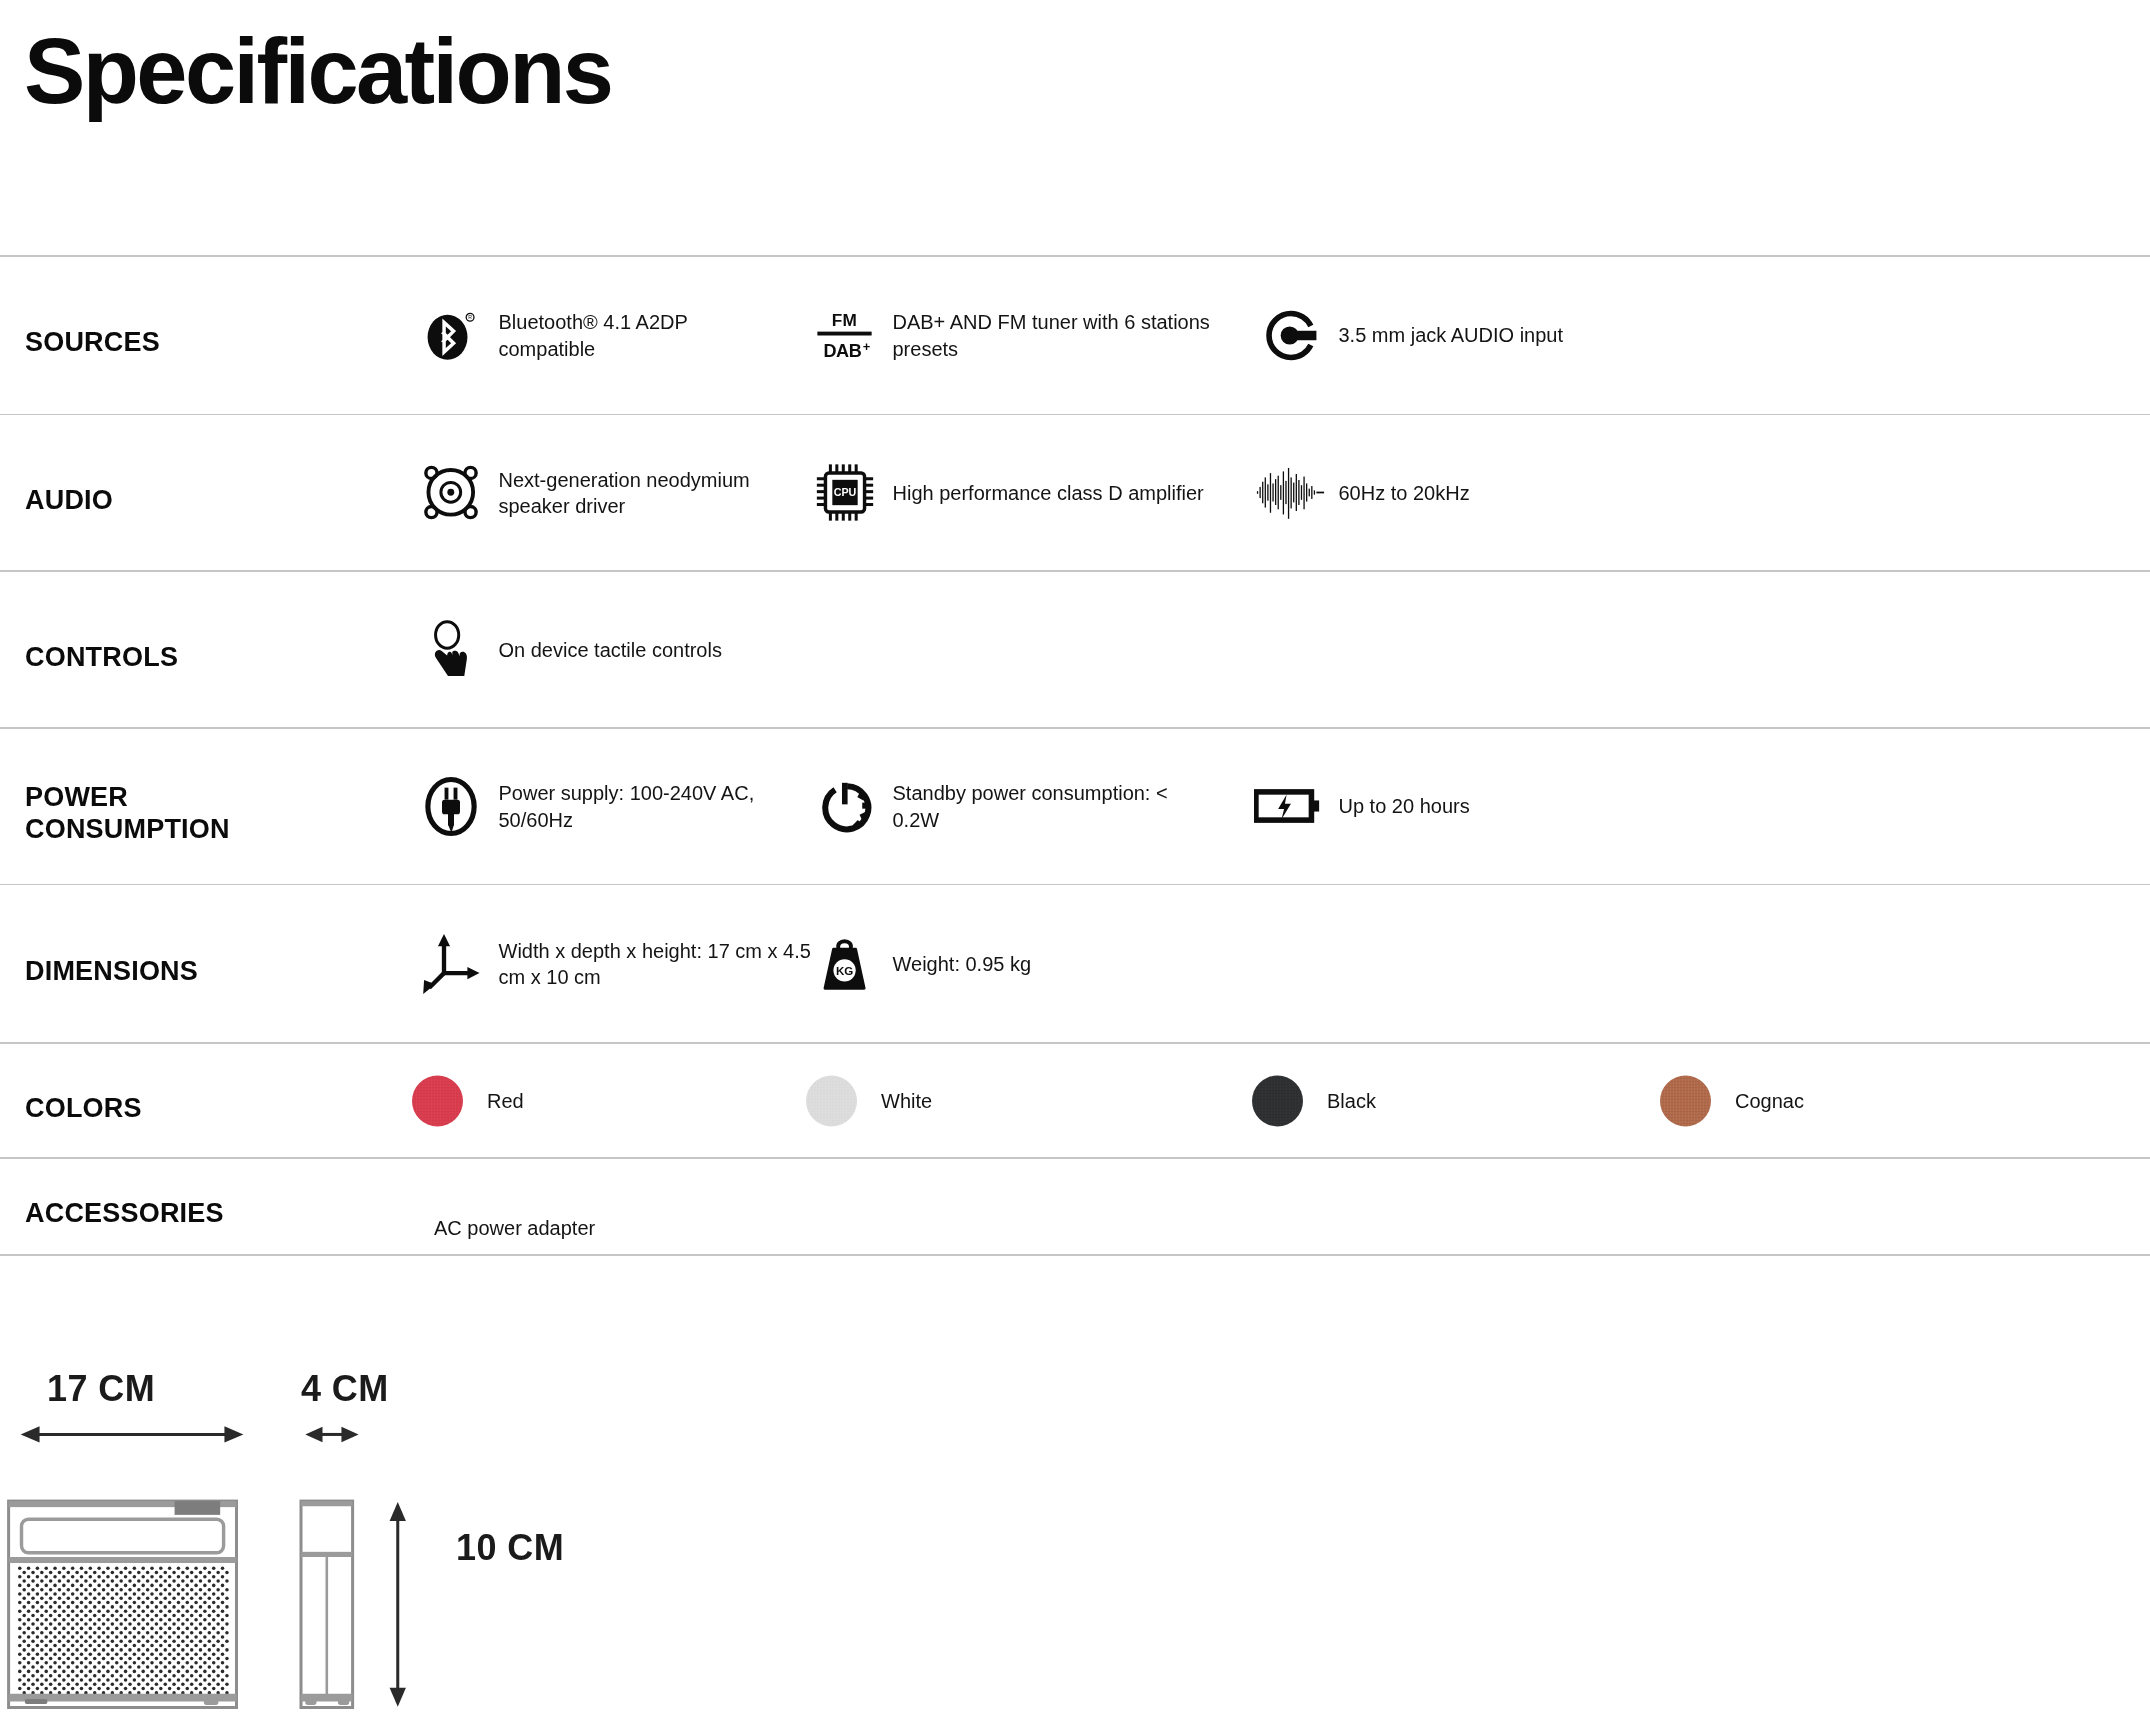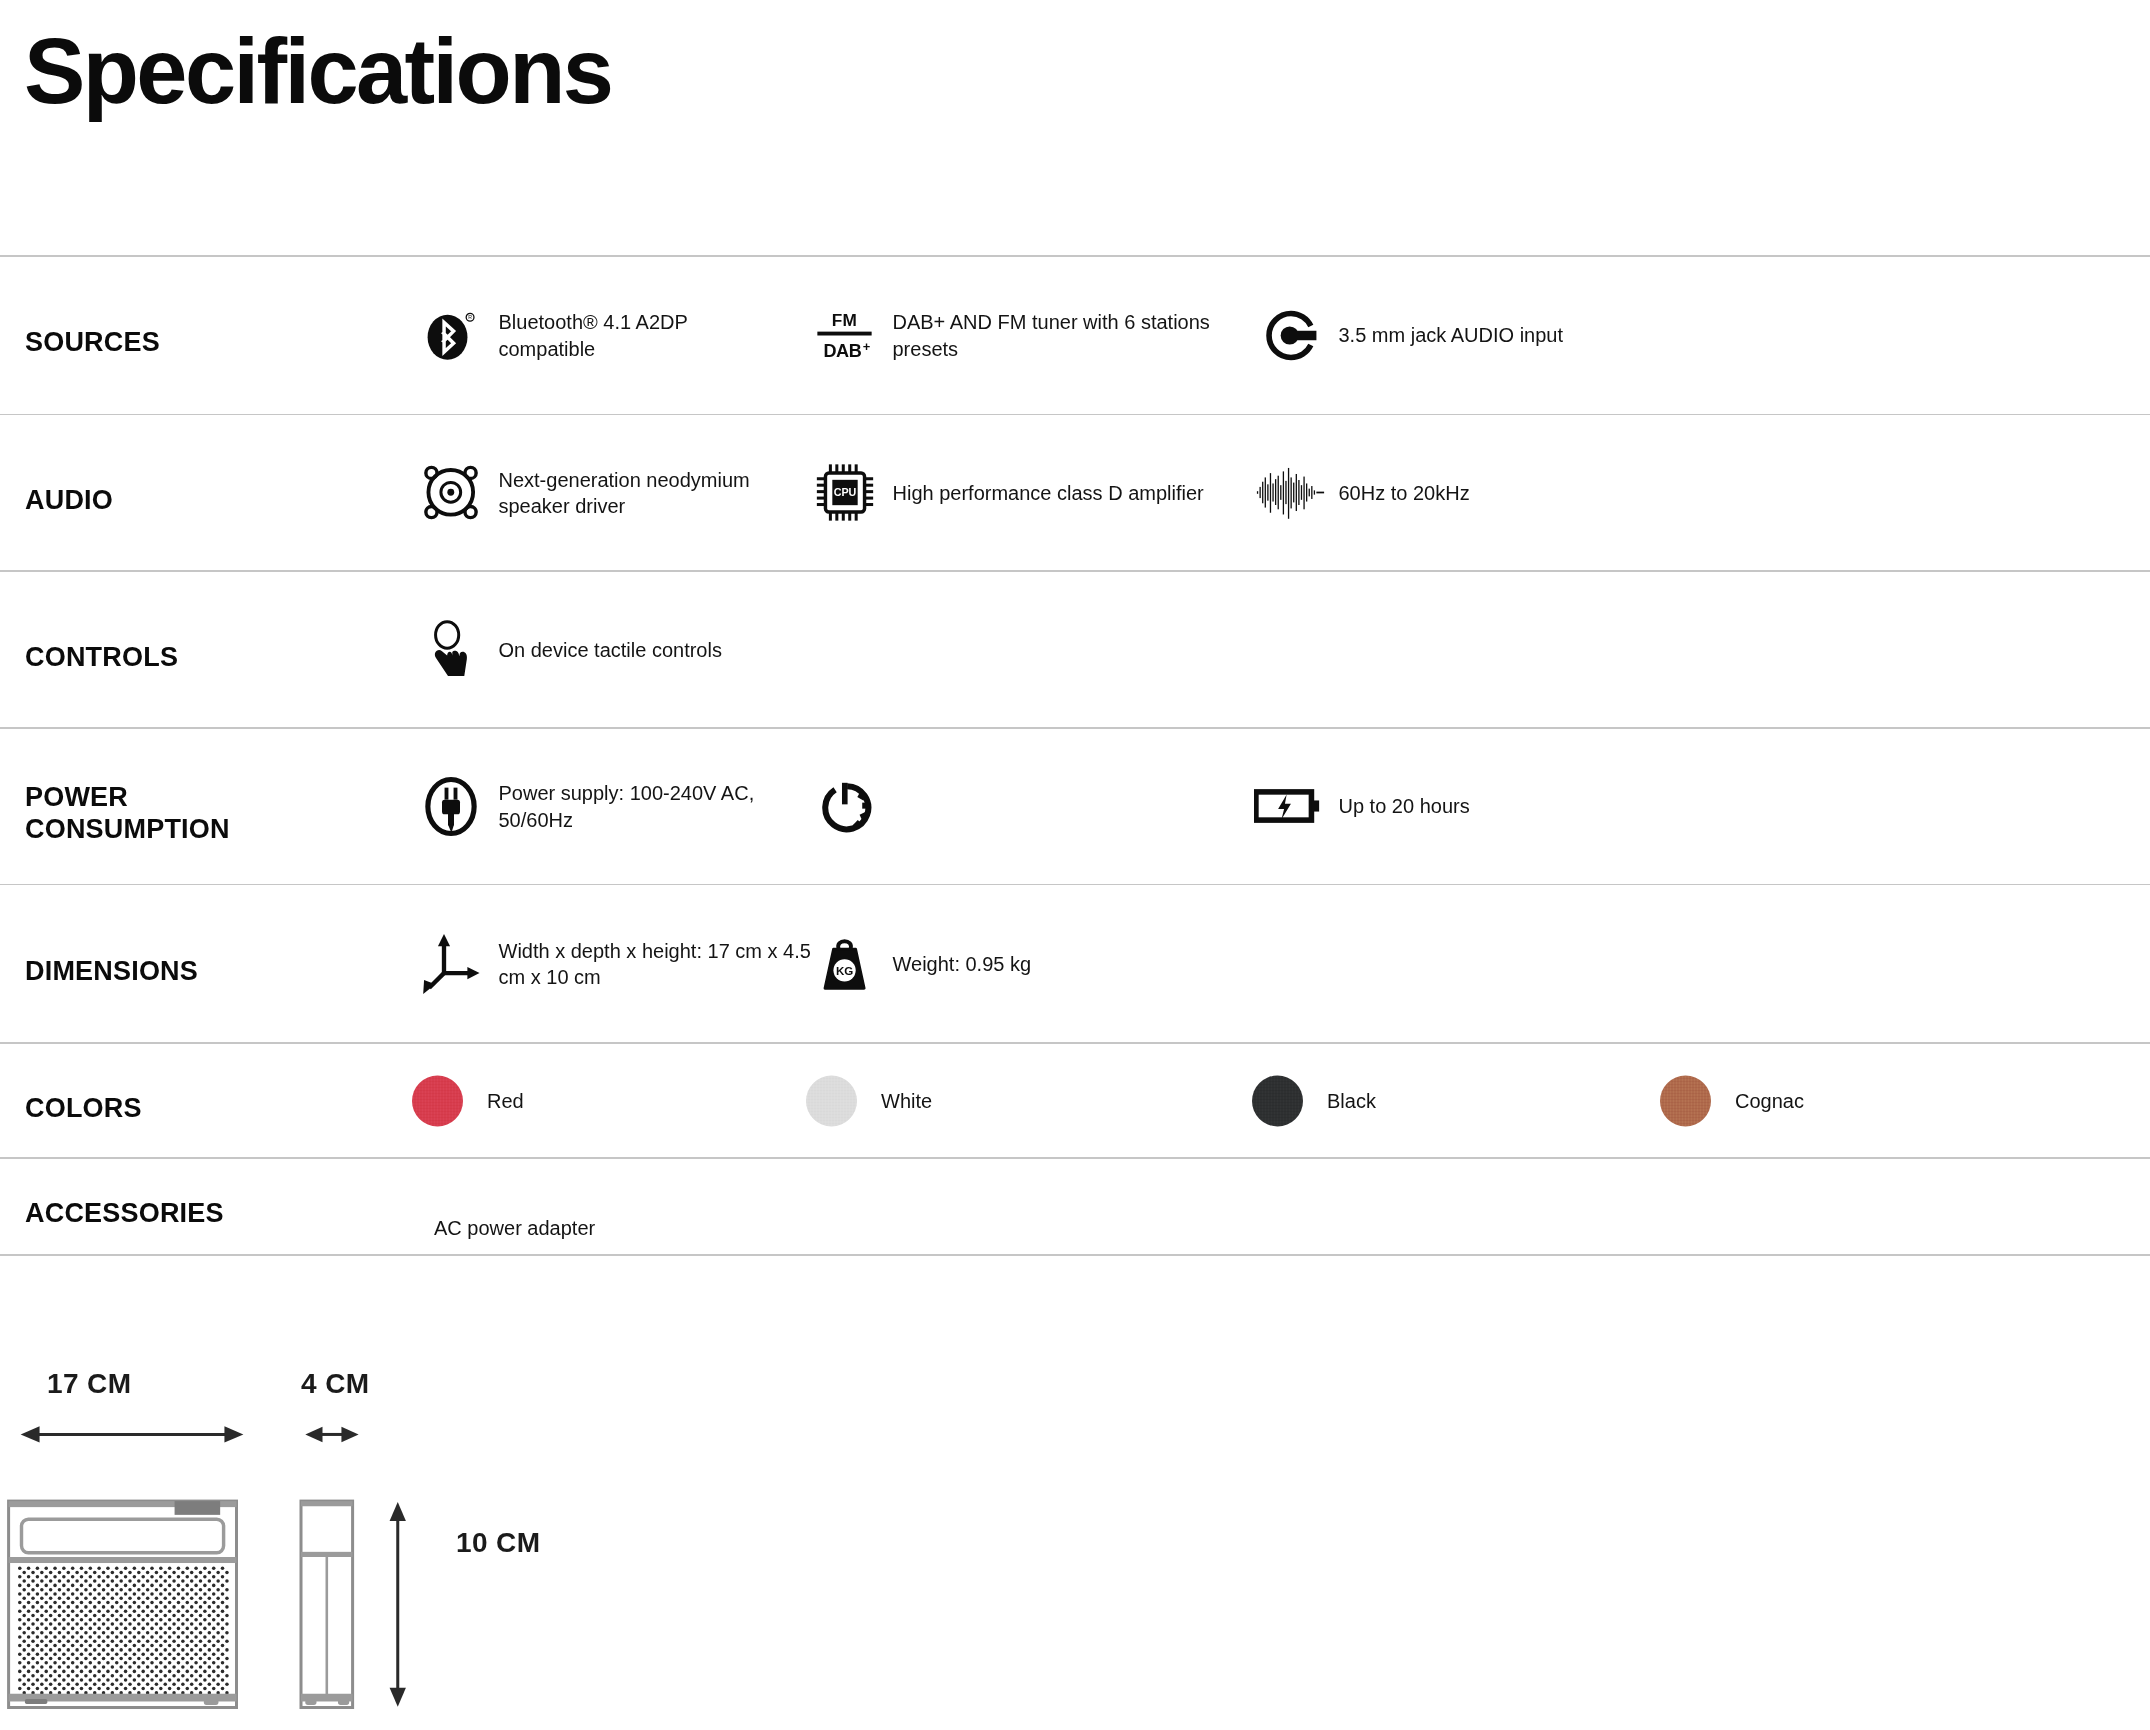--- a/index.html
+++ b/index.html
@@ -124,21 +124,21 @@
   }
 
   
   .diagram{
     position:absolute;
     left:0;top:1342px;
     width:602px;height:387px;
   }
   .dim-text{
     position:absolute;
-    font-size:28px;
+    font-size:36px;
     font-weight:bold;
     letter-spacing:0.4px;
     color:#1b1b1b;
     white-space:nowrap;
   }
   .t-17{left:47px;top:1368px;}
   .t-4 {left:301px;top:1368px;}
   .t-10{left:458px;top:1529px;}
 </style>
 </head>
@@ -329,20 +329,21 @@
               <path d="M42 26 A50 50 0 1 0 70 18" fill="none" stroke="#0d0d0d" stroke-width="14" stroke-linecap="butt"></path>
               <g fill="#0d0d0d">
                 <rect x="96" y="34" width="16" height="14" transform="rotate(30 104 41)"></rect>
                 <rect x="105" y="56" width="16" height="14"></rect>
                 <rect x="101" y="80" width="16" height="14" transform="rotate(-25 109 87)"></rect>
                 <rect x="86" y="100" width="16" height="14" transform="rotate(-45 94 107)"></rect>
               </g>
               <rect x="58" y="10" width="13" height="50" fill="#0d0d0d"></rect>
             </svg>
           </div>
+          <div class="cell-text wide">Standby power consumption: &lt; 0.2W</div>
         </div>
 
         <div class="cell c3 vcenter">
           <div class="cell-icon">
             <svg width="73" height="47" viewBox="0 0 170 110">
               <rect x="4" y="22" width="130" height="66" fill="none" stroke="#0d0d0d" stroke-width="13"></rect>
               <rect x="134" y="42" width="18" height="26" fill="#0d0d0d"></rect>
               <path d="M76 28 L56 62 L70 62 L64 86 L86 50 L72 50 Z" fill="#0d0d0d"></path>
             </svg>
           </div>

